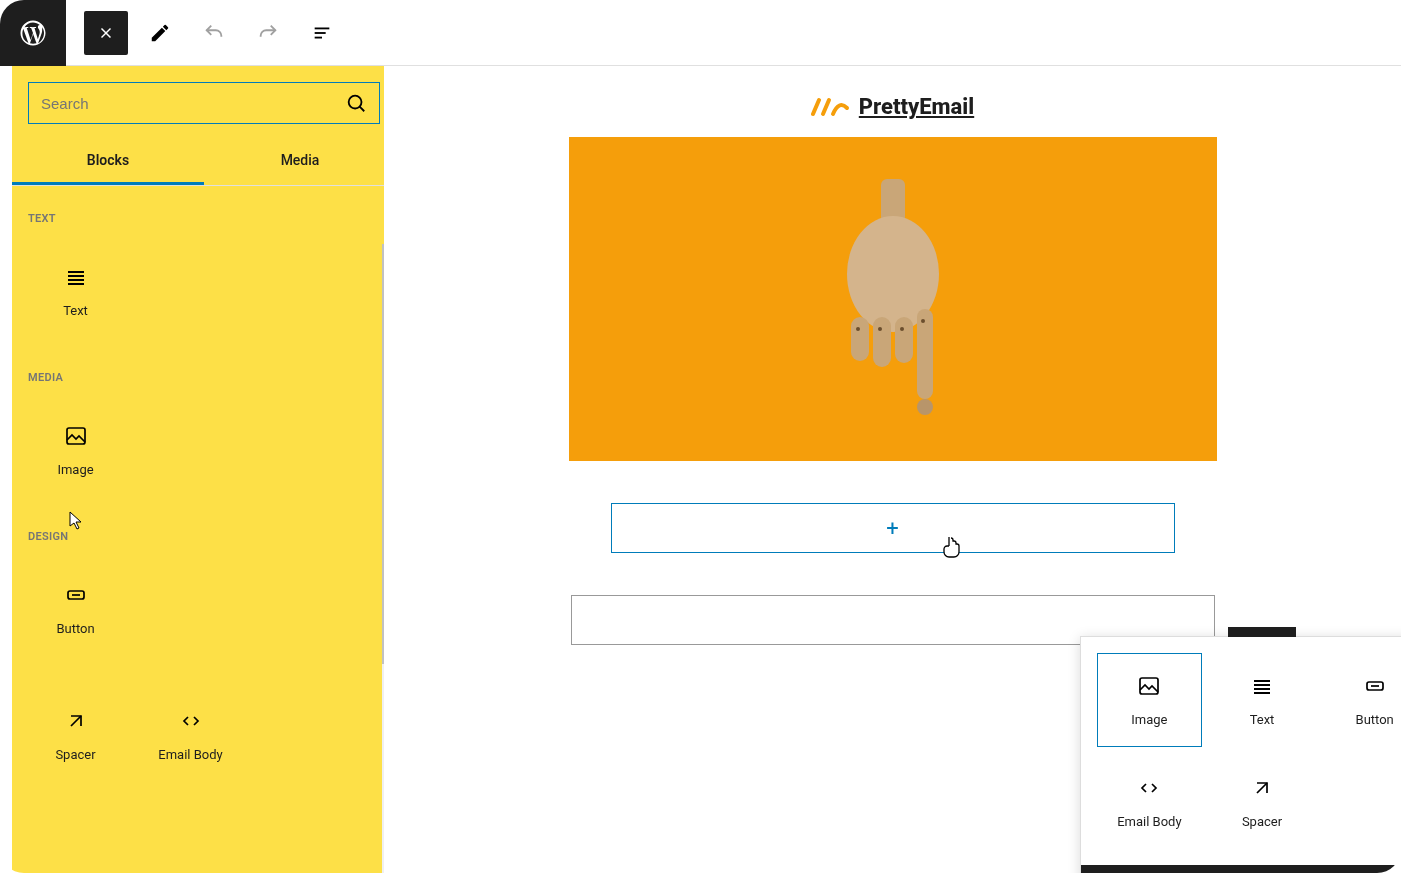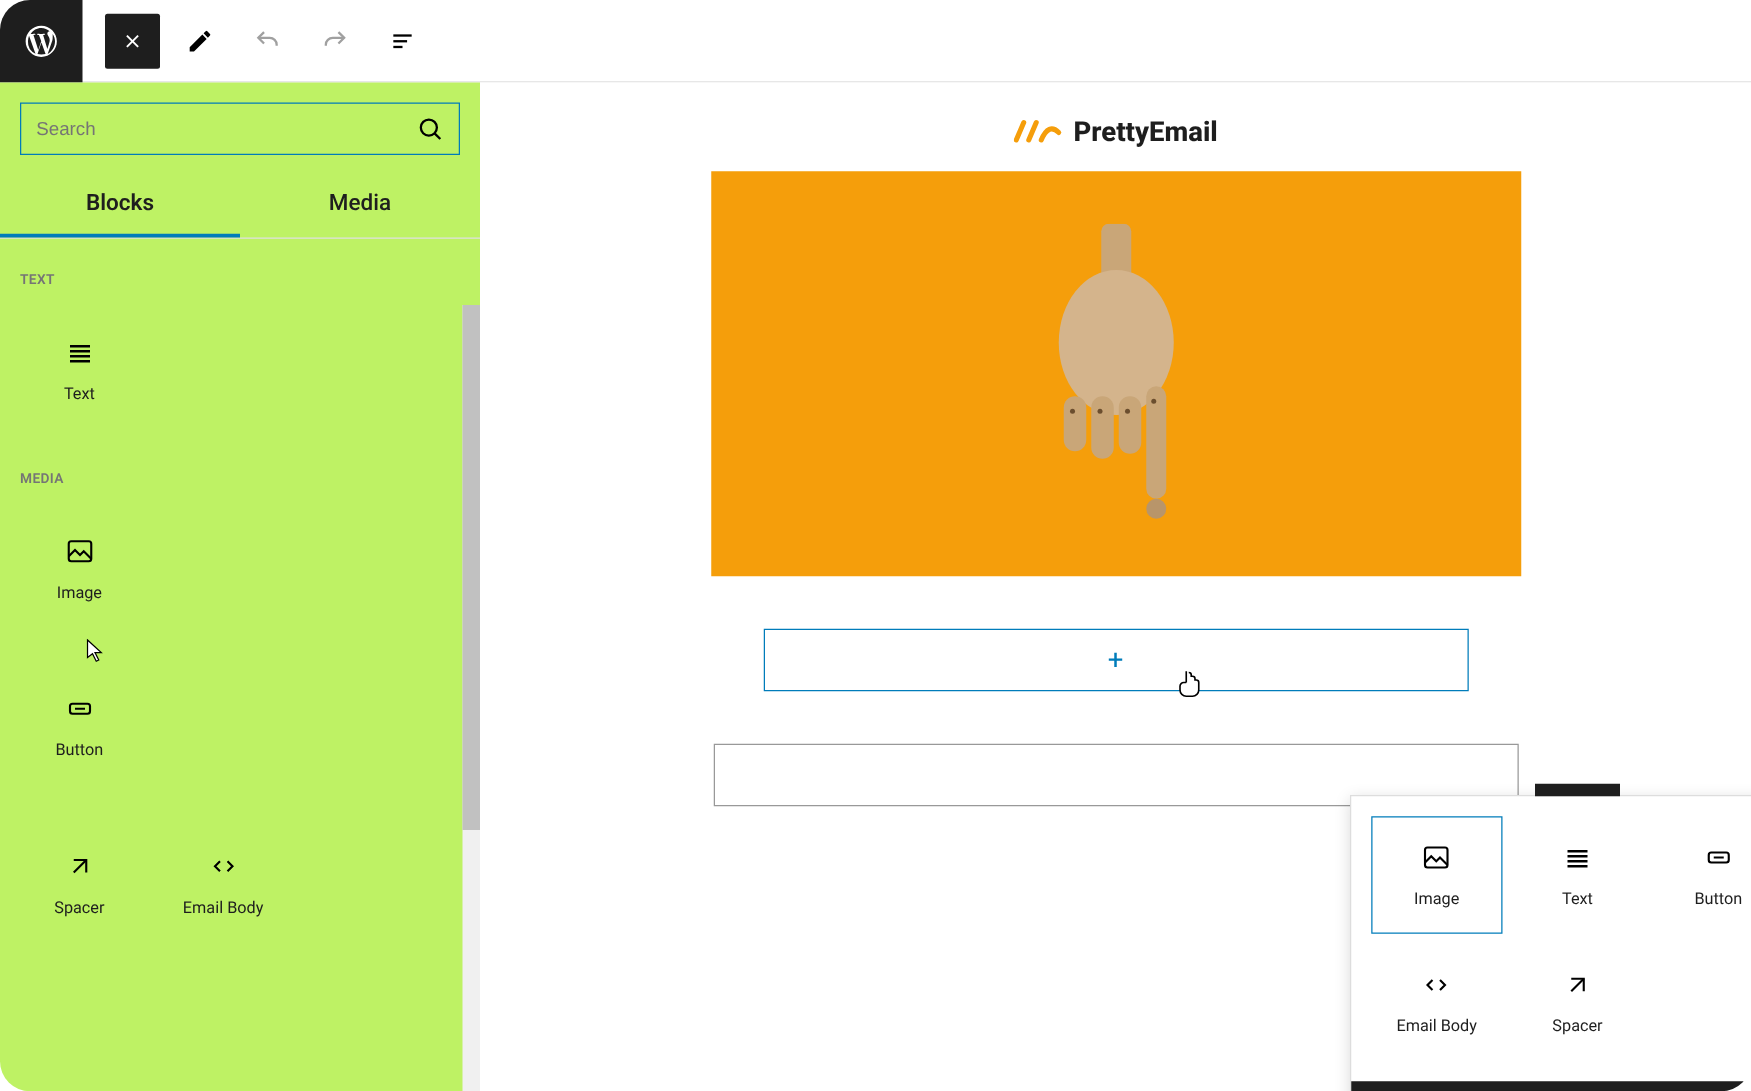--- a/index.html
+++ b/index.html
@@ -5,37 +5,37 @@
 * { margin: 0; padding: 0; box-sizing: border-box; }
 body { font-family: -apple-system, BlinkMacSystemFont, "Segoe UI", Roboto, sans-serif; background: #fff; color: #1e1e1e; overflow: hidden; }
 .app { width: 1401px; height: 873px; position: relative; border-radius: 24px; overflow: hidden; background: #fff; }
 
 .topbar { height: 66px; display: flex; align-items: center; border-bottom: 1px solid #e0e0e0; }
 .wp-logo { width: 66px; height: 66px; background: #1e1e1e; color: #fff; display: flex; align-items: center; justify-content: center; }
 .tb-btn { width: 44px; height: 44px; display: flex; align-items: center; justify-content: center; margin-left: 10px; border-radius: 2px; }
 .tb-btn.close { background: #1e1e1e; color: #fff; margin-left: 18px; }
 .tb-btn.disabled { color: #a0a0a0; }
 
-.sidebar { position: absolute; top: 66px; left: 0; width: 384px; height: 807px; background: #bef264; }
+.sidebar { position: absolute; top: 66px; left: 12px; width: 384px; height: 807px; background: #fde047; }
 .search-wrap { padding: 16px; }
 .search-box { display: flex; align-items: center; border: 1.5px solid #007cba; padding: 0 12px; height: 42px; }
 .search-box input { flex: 1; border: none; outline: none; font-size: 15px; color: #757575; background: transparent; }
 .tabs { display: flex; border-bottom: 1px solid #e0e0e0; }
-.tab { flex: 1; text-align: center; padding: 12px 0 14px; font-size: 18px; color: #1e1e1e; font-weight: 500; cursor: pointer; }
+.tab { flex: 1; text-align: center; padding: 12px 0 14px; font-size: 14px; color: #1e1e1e; font-weight: 500; cursor: pointer; }
 .tab.active { border-bottom: 3px solid #007cba; font-weight: 600; }
 .blocks-panel { padding: 16px 0; overflow-y: auto; height: 680px; position: relative; }
 .scrollbar-track { position: absolute; right: 0; top: 178px; width: 14px; height: 680px; background: #f0f0f0; }
 .scrollbar-thumb { width: 14px; height: 420px; background: #c1c1c1; }
 .category-label { text-transform: uppercase; font-size: 11px; font-weight: 600; color: #757575; padding: 10px 16px; letter-spacing: 0.3px; }
 .block-grid { display: flex; flex-wrap: wrap; padding: 6px 6px 20px; gap: 0; }
 .block-item { width: 115px; height: 100px; display: flex; flex-direction: column; align-items: center; justify-content: center; gap: 14px; cursor: pointer; }
 .block-item .lbl { font-size: 13px; color: #1e1e1e; }
 
 .canvas { position: absolute; top: 66px; left: 384px; right: 0; bottom: 0; background: #fff; overflow: hidden; }
-.brand { display: flex; align-items: flex-start; justify-content: center; gap: 8px; padding: 28px 0 18px; }
+.brand { display: flex; align-items: center; justify-content: center; gap: 8px; padding: 28px 0 18px; text-decoration: underline; }
 .brand-text { font-size: 22px; font-weight: 800; color: #1e1e1e; }
 .hero { width: 648px; height: 324px; margin: 0 auto; background: #f59e0b; display: flex; align-items: center; justify-content: center; }
 .add-block { width: 564px; height: 50px; margin: 42px auto 0; border: 1.5px solid #007cba; display: flex; align-items: center; justify-content: center; position: relative; }
 .add-plus { color: #007cba; font-size: 22px; }
 .dummy-row { width: 644px; height: 50px; margin: 42px auto 0; border: 1px solid #999; background: #fff; }
 
 .popover { position: absolute; top: 570px; left: 696px; width: 364px; background: #fff; border: 1px solid #ddd; box-shadow: 0 2px 12px rgba(0,0,0,0.15); }
 .pop-grid { display: grid; grid-template-columns: repeat(3, 1fr); padding: 16px; gap: 8px; }
 .pop-item { height: 94px; display: flex; flex-direction: column; align-items: center; justify-content: center; gap: 14px; cursor: pointer; }
 .pop-item.selected { border: 1.5px solid #007cba; }
@@ -123,20 +123,21 @@
       <div class="block-grid">
         <div class="block-item">
           <svg width="24" height="24" viewBox="0 0 24 24" fill="none" stroke="black" stroke-width="1.7">
               <rect x="3" y="4" width="18" height="16" rx="2"></rect>
               <path d="M3 16l5-5 4 4 3-3 6 6"></path>
             </svg>
           <span class="lbl">Image</span>
         </div>
       </div>
 
+      <div class="category-label">DESIGN</div>
       <div class="block-grid">
         <div class="block-item">
           <svg width="24" height="24" viewBox="0 0 24 24" fill="none" stroke="black" stroke-width="1.7">
               <rect x="4" y="8" width="16" height="8" rx="2"></rect>
               <line x1="8" y1="12" x2="16" y2="12"></line>
             </svg>
           <span class="lbl">Button</span>
         </div>
       </div>
 

